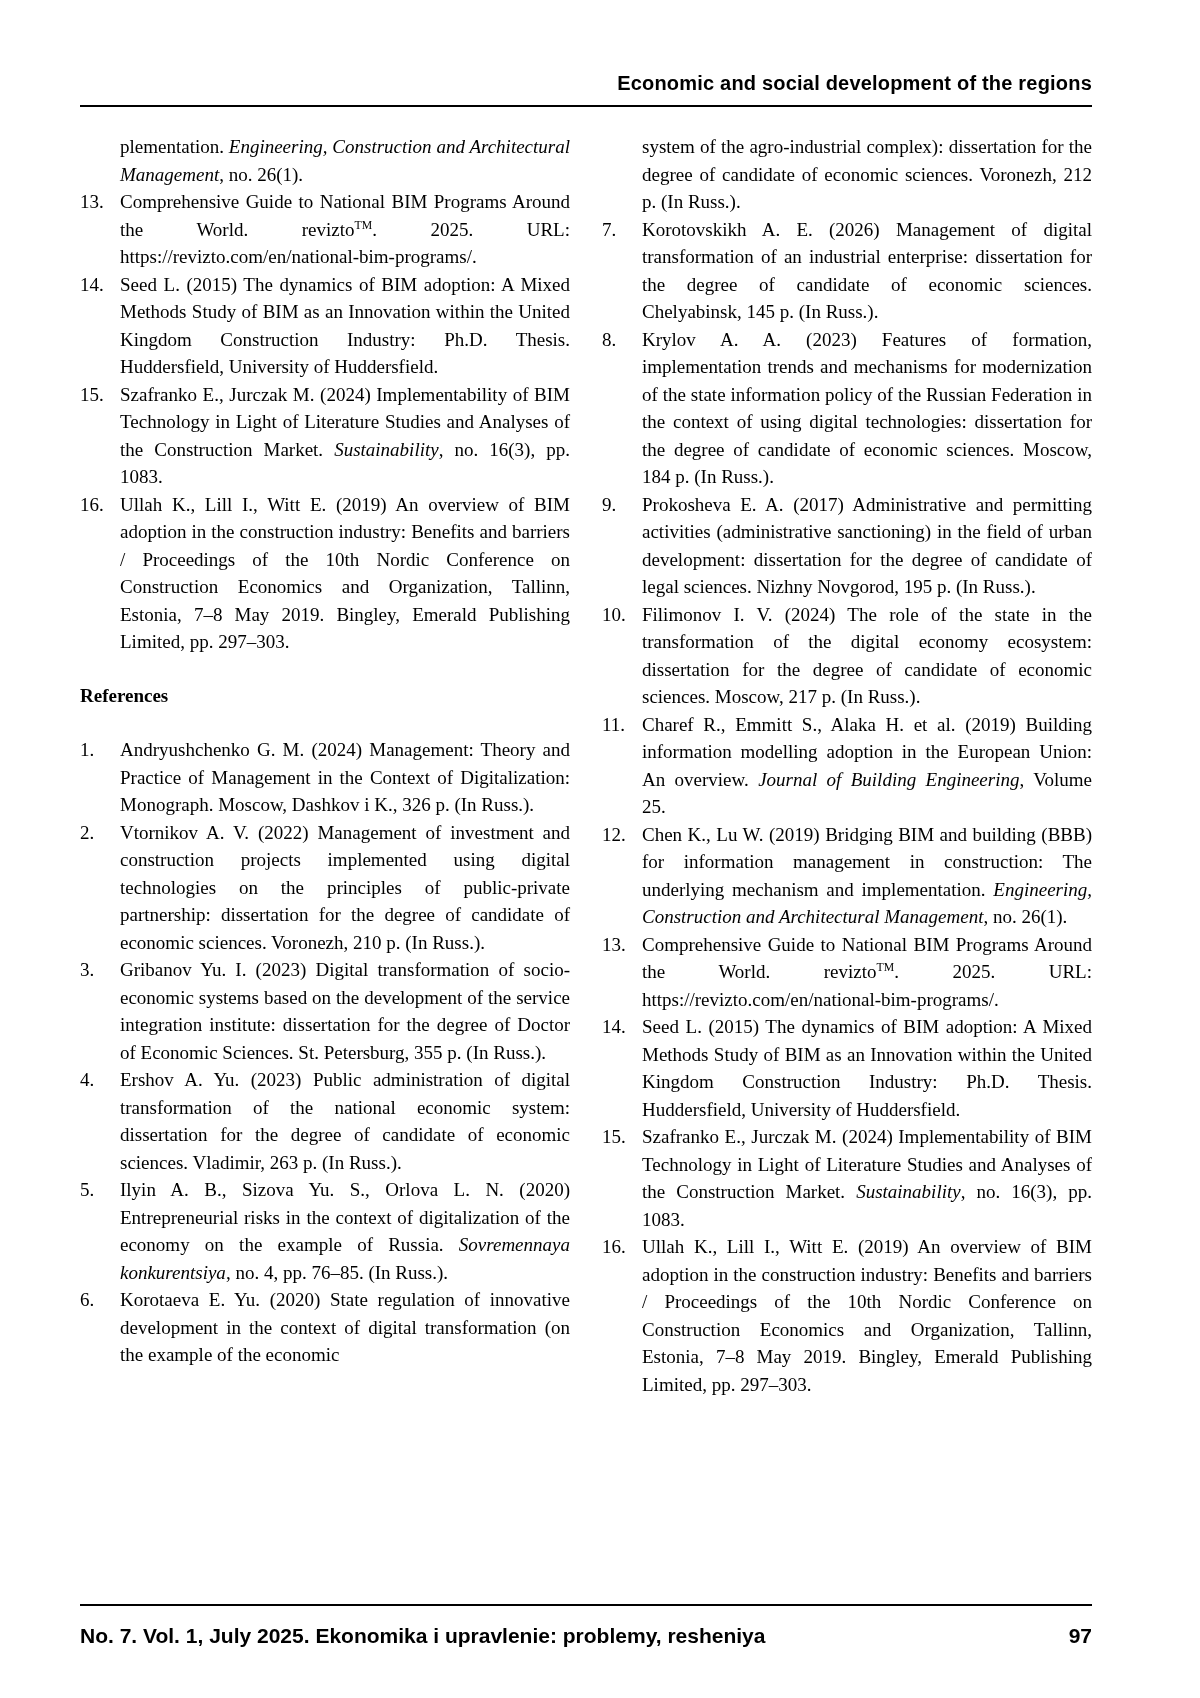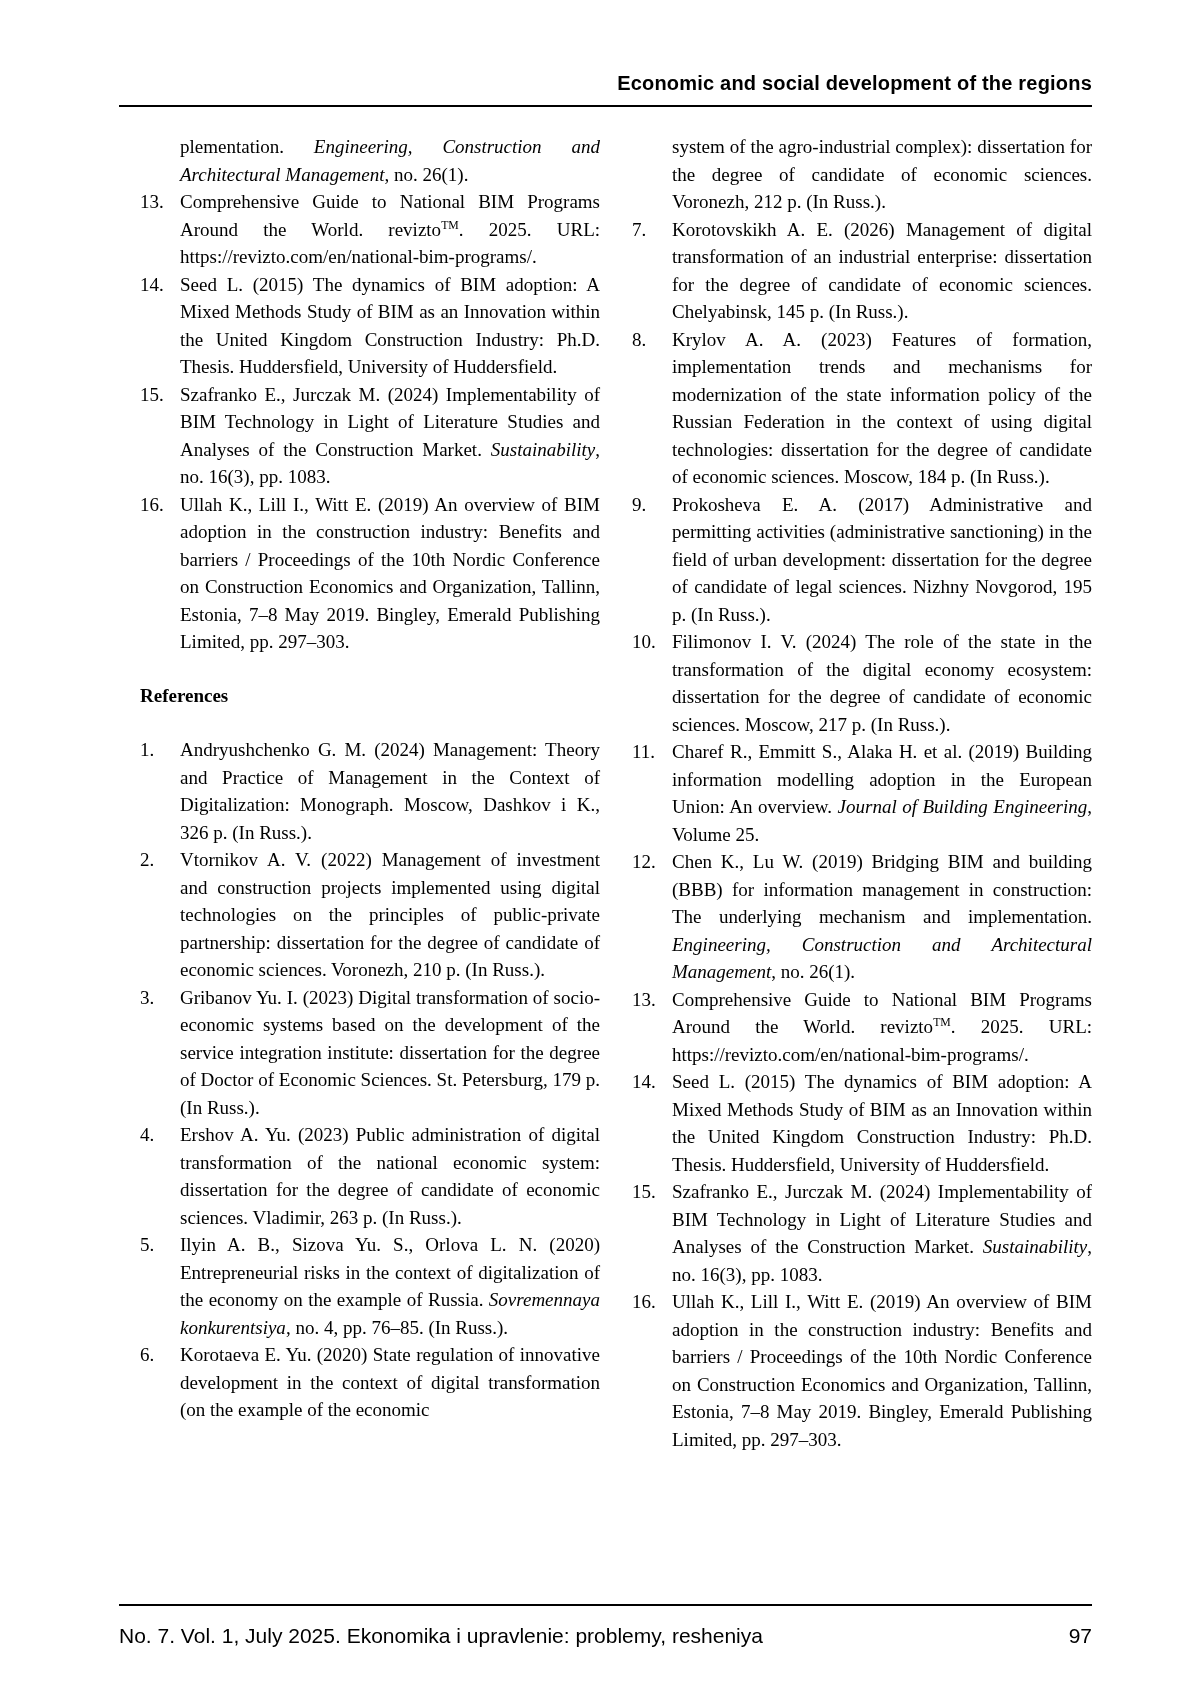--- a/index.html
+++ b/index.html
@@ -3,21 +3,21 @@
 <meta charset="utf-8">
 <style>
   * { margin: 0; padding: 0; box-sizing: border-box; }
   html, body { background: #e8e8e8; }
   body { font-family: "Liberation Serif", serif; color: #000; }
   .page {
     width: 1200px;
     height: 1698px;
     background: #ffffff;
     margin: 0 auto;
-    padding: 72px 108px 50px 119px;
+    padding: 72px 108px 50px 80px;
     display: flex;
     flex-direction: column;
   }
   .header-title {
     text-align: right;
     font-family: "Liberation Sans", sans-serif;
     font-weight: bold;
     font-size: 20px;
     letter-spacing: 0.2px;
     padding-bottom: 10px;
@@ -27,21 +27,20 @@
     border-top: 2px solid #000;
   }
   .content {
     margin-top: 26px;
     flex: 1 1 auto;
     display: flex;
     gap: 32px;
     font-size: 19px;
     line-height: 27.5px;
     overflow: hidden;
-    margin-left: 21px;
   }
   .col { flex: 1 1 0; min-width: 0; }
   .cont-para {
     margin-left: 40px;
     text-align: justify;
     hyphens: auto;
   }
   .ref-item { display: flex; }
   .ref-num {
     width: 40px;
@@ -51,21 +50,21 @@
     flex: 1 1 auto;
     text-align: justify;
     hyphens: auto;
   }
   .refs-heading {
     font-weight: bold;
     font-size: 19px;
     margin: 26px 0 27px 0;
   }
   sup { font-size: 0.62em; line-height: 0; }
-  .footer-block { margin-top: auto; }
+  .footer-block { margin-top: auto; font-weight: bold; }
   .footer-row {
     display: flex;
     justify-content: space-between;
     align-items: baseline;
     font-family: "Liberation Sans", sans-serif;
     font-size: 21px;
     padding-top: 18px;
   }
 </style>
 </head>
@@ -103,21 +102,21 @@
           <div class="ref-item">
             <span class="ref-num">1.</span>
             <span class="ref-text"><span>Andryushchenko G. M. (2024) Management: Theory and Practice of Management in the Context of Digitalization: Monograph. Moscow, Dashkov i K., 326 p. (In Russ.).</span></span>
           </div>
           <div class="ref-item">
             <span class="ref-num">2.</span>
             <span class="ref-text"><span>Vtornikov A. V. (2022) Management of investment and construction projects implemented using digital technologies on the principles of public-private partnership: dissertation for the degree of candidate of economic sciences. Voronezh, 210 p. (In Russ.).</span></span>
           </div>
           <div class="ref-item">
             <span class="ref-num">3.</span>
-            <span class="ref-text"><span>Gribanov Yu. I. (2023) Digital transformation of socio-economic systems based on the development of the service integration institute: dissertation for the degree of Doctor of Economic Sciences. St. Petersburg, 179 p. (In Russ.).</span></span>
+            <span class="ref-text"><span>Gribanov Yu. I. (2023) Digital transformation of socio-economic systems based on the development of the service integration institute: dissertation for the degree of Doctor of Economic Sciences. St. Petersburg, 355 p. (In Russ.).</span></span>
           </div>
           <div class="ref-item">
             <span class="ref-num">4.</span>
             <span class="ref-text"><span>Ershov A. Yu. (2023) Public administration of digital transformation of the national economic system: dissertation for the degree of candidate of economic sciences. Vladimir, 263 p. (In Russ.).</span></span>
           </div>
           <div class="ref-item">
             <span class="ref-num">5.</span>
             <span class="ref-text"><span>Ilyin A. B., Sizova Yu. S., Orlova L. N. (2020) Entrepreneurial risks in the context of digitalization of the economy on the example of Russia. </span><i>Sovremennaya konkurentsiya</i><span>, no. 4, pp. 76–85. (In Russ.).</span></span>
           </div>
           <div class="ref-item">

